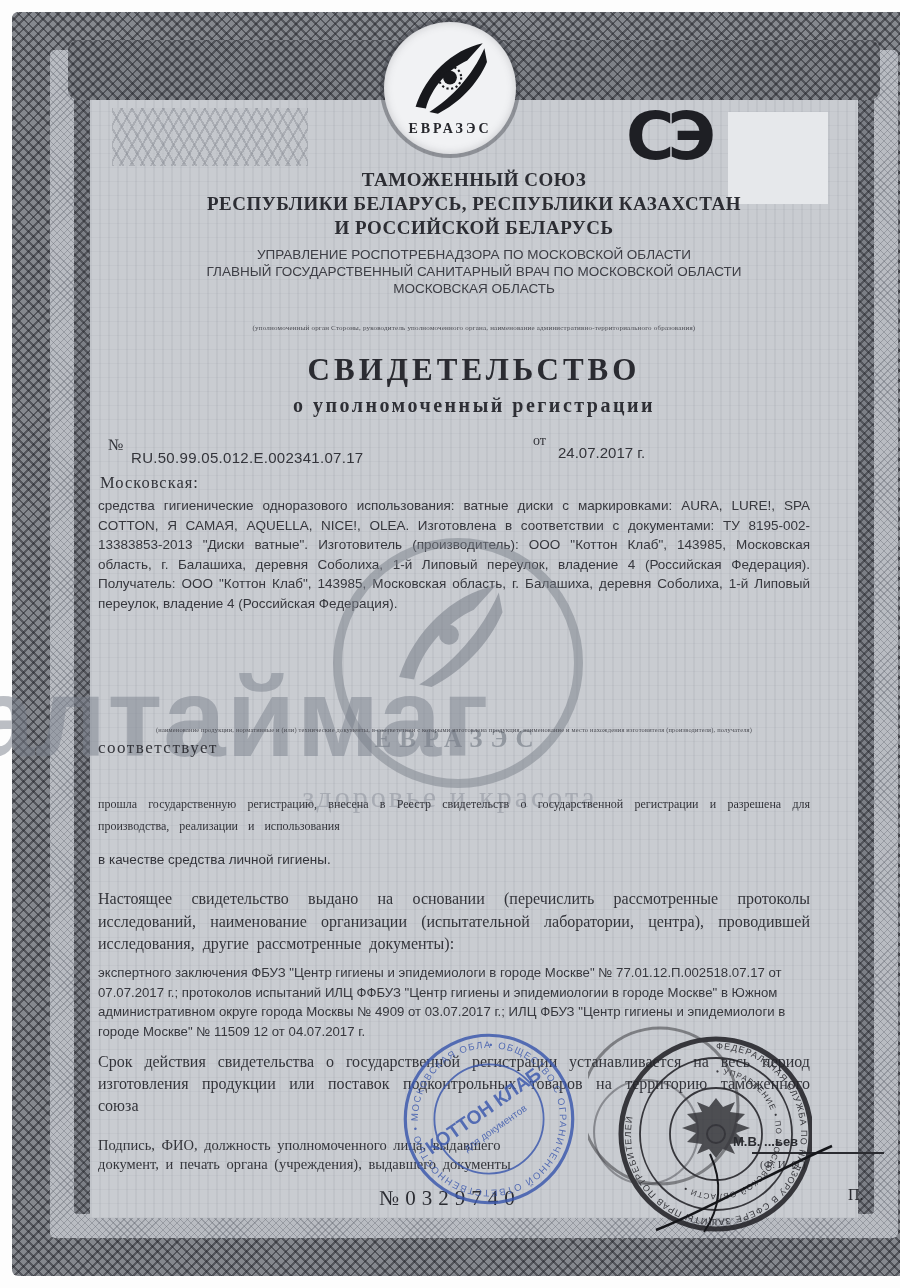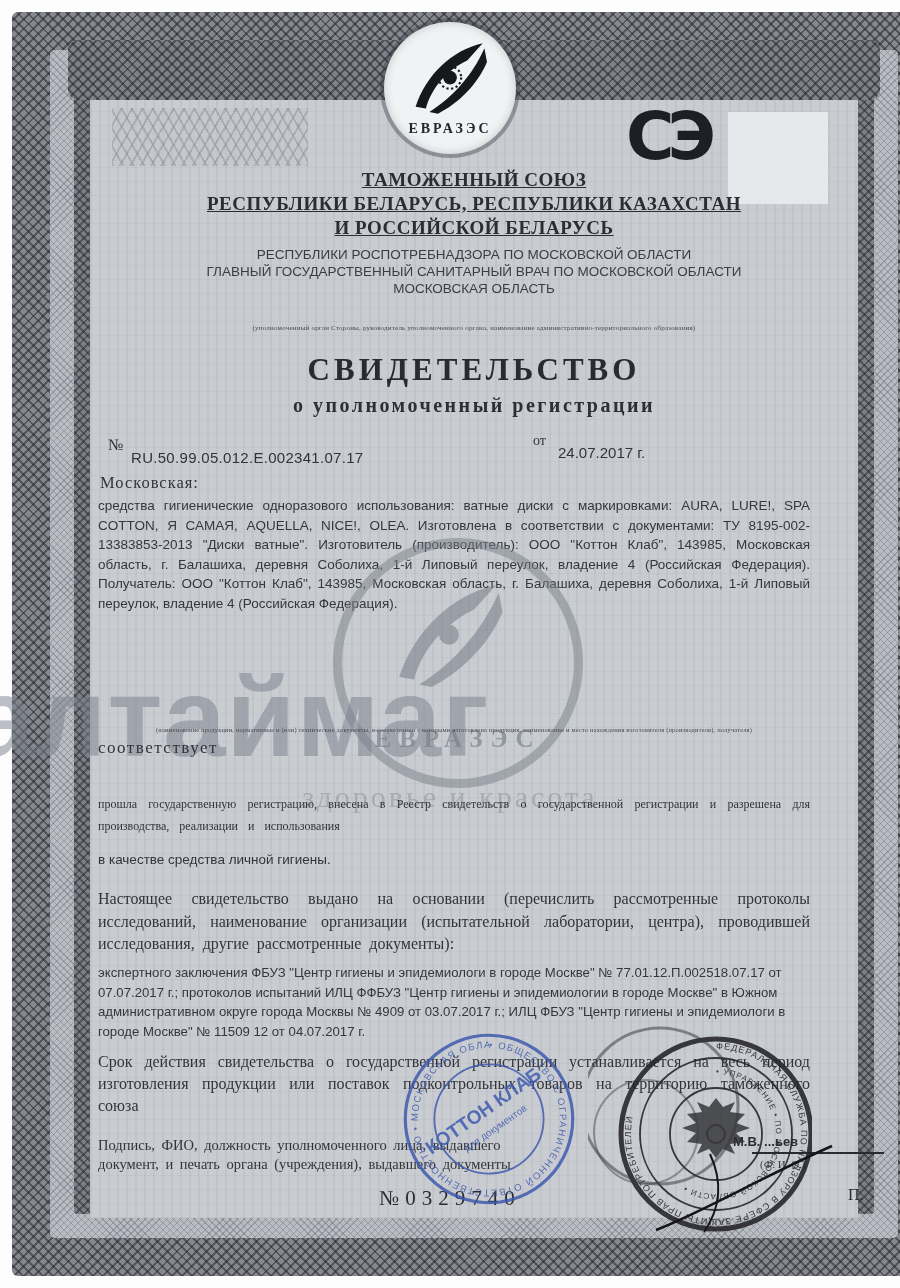--- a/index.html
+++ b/index.html
@@ -50,21 +50,21 @@
     background-color:#c3c6cb;
     background-image:
       repeating-linear-gradient(60deg, rgba(100,104,114,.5) 0 2px, transparent 2px 9px),
       repeating-linear-gradient(-60deg, rgba(100,104,114,.5) 0 2px, transparent 2px 9px);}
   .blank-patch{position:absolute;left:728px;top:112px;width:100px;height:92px;background:#e6e8eb;}
 
   .se-mark{position:absolute;left:626px;top:104px;font-family:"DejaVu Sans",sans-serif;
     font-weight:900;font-size:66px;letter-spacing:-7px;color:#1e1f24;line-height:1;}
 
   .hdr{position:absolute;left:95px;right:95px;text-align:center;color:#2c2d33;}
-  .hdr-serif{font-weight:bold;font-size:19px;line-height:23px;letter-spacing:.5px;text-decoration:underline;}
+  .hdr-serif{font-weight:bold;font-size:19px;line-height:23px;letter-spacing:.5px;}
   .hdr-sans{font-size:13.5px;line-height:17px;color:#3c3d44;font-weight:bold;}
 
   .tiny{font-size:7px;color:#4a4b52;letter-spacing:.2px;}
 
   .just{text-align:justify;}
 
   
   .wm{pointer-events:none;}
   .wm-circle{position:absolute;left:333px;top:538px;width:232px;height:232px;border-radius:50%;
     border:9px solid rgba(122,127,138,.5);}
@@ -100,21 +100,21 @@
 
   <div class="pattern-patch"></div>
   <div class="blank-patch"></div>
 
   <div class="se-mark">СЭ</div>
 
   <div class="hdr hdr-serif abs" style="top:168px;">ТАМОЖЕННЫЙ СОЮЗ</div>
   <div class="hdr hdr-serif abs" style="top:192px;">РЕСПУБЛИКИ БЕЛАРУСЬ, РЕСПУБЛИКИ КАЗАХСТАН</div>
   <div class="hdr hdr-serif abs" style="top:216px;">И РОССИЙСКОЙ БЕЛАРУСЬ</div>
 
-  <div class="hdr hdr-sans san abs" style="top:246px;font-weight:normal;">РЕСПУБЛИКИ РОСПОТРЕБНАДЗОРА ПО МОСКОВСКОЙ ОБЛАСТИ</div>
+  <div class="hdr hdr-sans san abs" style="top:246px;font-weight:normal;">УПРАВЛЕНИЕ РОСПОТРЕБНАДЗОРА ПО МОСКОВСКОЙ ОБЛАСТИ</div>
   <div class="hdr hdr-sans san abs" style="top:263px;font-weight:normal;">ГЛАВНЫЙ ГОСУДАРСТВЕННЫЙ САНИТАРНЫЙ ВРАЧ ПО МОСКОВСКОЙ ОБЛАСТИ</div>
   <div class="hdr hdr-sans san abs" style="top:280px;font-weight:normal;">МОСКОВСКАЯ ОБЛАСТЬ</div>
 
   <div class="hdr tiny ser abs" style="top:324px;">(уполномоченный орган Стороны, руководитель уполномоченного органа, наименование административно-территориального образования)</div>
 
   <div class="hdr abs" style="top:352px;font-size:31px;font-weight:bold;letter-spacing:4px;color:#2a2b31;">СВИДЕТЕЛЬСТВО</div>
   <div class="hdr abs" style="top:394px;font-size:20px;font-weight:bold;letter-spacing:2.5px;color:#2e2f35;">о уполномоченный регистрации</div>
 
   <div class="abs ser" style="left:108px;top:436px;font-size:16px;">№</div>
   <div class="abs san" style="left:131px;top:449px;font-size:15px;letter-spacing:.3px;">RU.50.99.05.012.Е.002341.07.17</div>

